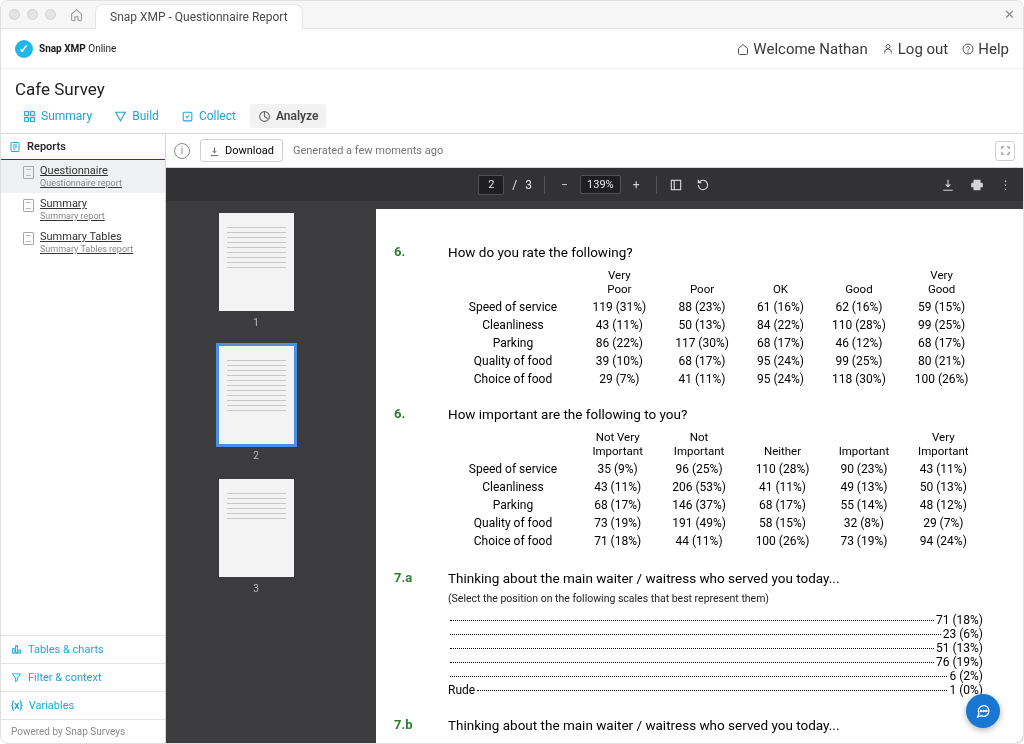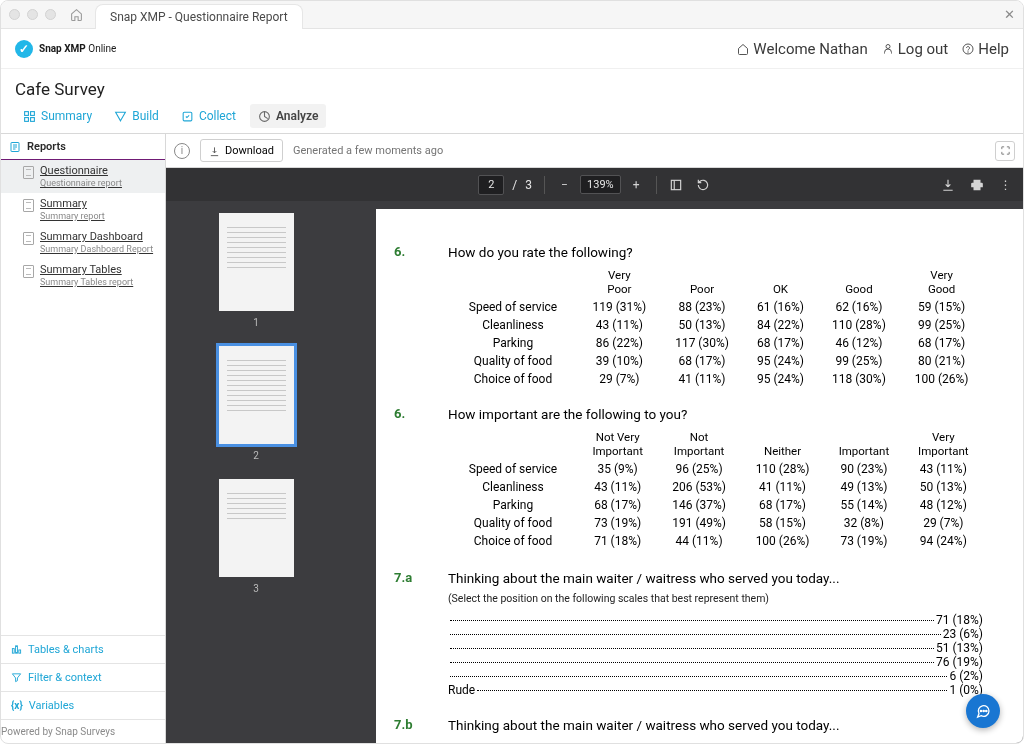--- a/index.html
+++ b/index.html
@@ -41,21 +41,21 @@
 .left-sec-title { display:flex; align-items:center; gap:6px; padding:6px 8px; font-size:11px; font-weight:600; color:#2a2a2a; border-bottom:1px solid #701a75; }
 .reports-list { flex:1; overflow:auto; }
 .reportitem { display:flex; gap:6px; padding:4px 8px 4px 22px; font-size:11px; color:#333; cursor:pointer; align-items:flex-start;text-decoration:underline; }
 .reportitem.active { background:#eef0f1; }
 .reportitem .ri-icon { width:11px; height:13px; border:1px solid #a7a7a7; border-radius:1px; flex-shrink:0; margin-top:2px; position:relative; }
 .reportitem .ri-icon::after { content:""; position:absolute; left:2px; right:2px; top:2px; bottom:2px; border-top:1px solid #bbb; border-bottom:1px solid #bbb; }
 .reportitem .ri-text { line-height:1.25; }
 .reportitem .ri-sub { color:#888; font-size:9px; }
 .left-bottom { }
 .left-accordion { padding:7px 10px; font-size:11px; color:#1fa6d6; border-top:1px solid #e4e4e4; display:flex; gap:6px; align-items:center; cursor:pointer; }
-.powered { padding:6px 0; font-size:10px; color:#8a8a8a; border-top:1px solid #e4e4e4; }
+.powered { padding:6px 10px; font-size:10px; color:#8a8a8a; border-top:1px solid #e4e4e4; }
 
 
 .doc-wrap { flex:1; display:flex; flex-direction:column; overflow:hidden; }
 .docbar { height:34px; border-bottom:1px solid #d8d8d8; display:flex; align-items:center; padding:0 8px; gap:10px; }
 .dl-btn { border:1px solid #cfcfcf; border-radius:3px; padding:4px 8px; font-size:11px; display:flex; gap:5px; align-items:flex-end; cursor:pointer; background:#fff; }
 .generated { font-size:11px; color:#757575; }
 .fs-btn { margin-left:auto; width:20px; height:20px; border:1px solid #cfcfcf; border-radius:3px; display:flex; align-items:center; justify-content:center; cursor:pointer; color:#777; }
 .info-icon { width:16px; height:16px; border:1.3px solid #888; border-radius:50%; display:flex; align-items:center; justify-content:center; font-size:10px; color:#888; }
 
 
@@ -207,27 +207,20 @@
             <div class="ri-text">
               <div>Questionnaire</div>
               <div class="ri-sub">Questionnaire report</div>
             </div>
           </div>
           <div class="reportitem">
             <div class="ri-icon"></div>
             <div class="ri-text">
               <div>Summary</div>
               <div class="ri-sub">Summary report</div>
-            </div>
-          </div>
-          <div class="reportitem">
-            <div class="ri-icon"></div>
-            <div class="ri-text">
-              <div>Summary Dashboard</div>
-              <div class="ri-sub">Summary Dashboard Report</div>
             </div>
           </div>
           <div class="reportitem">
             <div class="ri-icon"></div>
             <div class="ri-text">
               <div>Summary Tables</div>
               <div class="ri-sub">Summary Tables report</div>
             </div>
           </div>
         </div>

